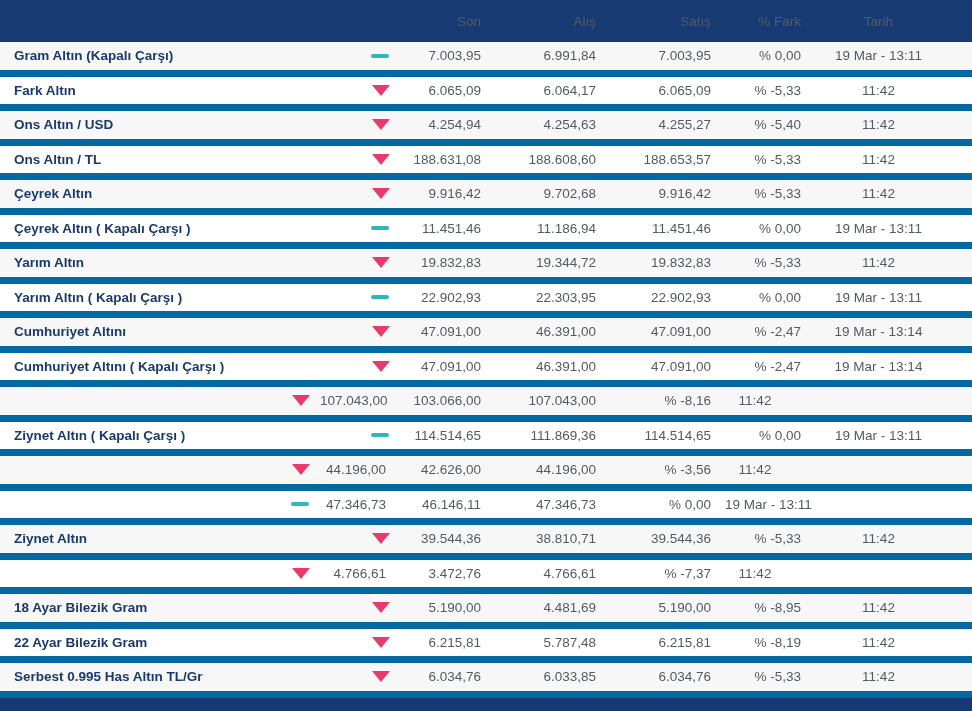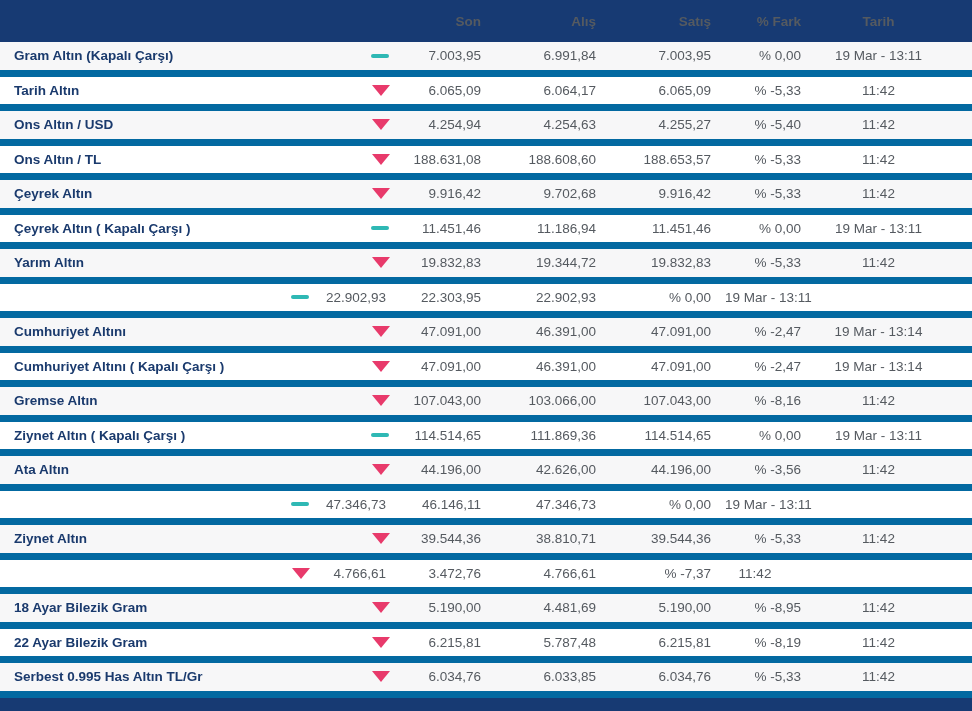--- a/index.html
+++ b/index.html
@@ -14,21 +14,21 @@
   .grid {
     display: grid;
     grid-template-columns: 320px 80px 95px 115px 115px 90px 157px;
     align-items: center;
   }
 
   .header-row {
     background: #173a73;
     height: 42px;
     color: #ffffff;
-    font-weight: bold;
+    font-weight: normal;
     font-size: 13.5px;
   }
   .header-row .cell { color: #ffffff; }
   .header-row .num, .header-row .date { text-align: center; padding-right: 0; }
 
   .row {
     height: 34.5px;
     border-bottom: 7px solid #0369a1;
     font-size: 13.5px;
     background: #ffffff;
@@ -100,21 +100,21 @@
     <div class="cell icon">
           <span class="dash-flat"></span>
         </div>
     <div class="cell num" ,="">7.003,95</div>
     <div class="cell num">6.991,84</div>
     <div class="cell num">7.003,95</div>
     <div class="cell num">% 0,00</div>
     <div class="cell date">19 Mar - 13:11</div>
   </div>
       <div class="grid row">
-    <div class="cell name">Tarih Altın</div>
+    <div class="cell name">Fark Altın</div>
     <div class="cell icon">
           <span class="tri-down"></span>
         </div>
     <div class="cell num" ,="">6.065,09</div>
     <div class="cell num">6.064,17</div>
     <div class="cell num">6.065,09</div>
     <div class="cell num">% -5,33</div>
     <div class="cell date">11:42</div>
   </div>
       <div class="grid row odd">
@@ -166,20 +166,21 @@
     <div class="cell icon">
           <span class="tri-down"></span>
         </div>
     <div class="cell num" ,="">19.832,83</div>
     <div class="cell num">19.344,72</div>
     <div class="cell num">19.832,83</div>
     <div class="cell num">% -5,33</div>
     <div class="cell date">11:42</div>
   </div>
       <div class="grid row">
+    <div class="cell name">Yarım Altın ( Kapalı Çarşı )</div>
     <div class="cell icon">
           <span class="dash-flat"></span>
         </div>
     <div class="cell num" ,="">22.902,93</div>
     <div class="cell num">22.303,95</div>
     <div class="cell num">22.902,93</div>
     <div class="cell num">% 0,00</div>
     <div class="cell date">19 Mar - 13:11</div>
   </div>
       <div class="grid row odd">
@@ -198,21 +199,20 @@
     <div class="cell icon">
           <span class="tri-down"></span>
         </div>
     <div class="cell num" ,="">47.091,00</div>
     <div class="cell num">46.391,00</div>
     <div class="cell num">47.091,00</div>
     <div class="cell num">% -2,47</div>
     <div class="cell date">19 Mar - 13:14</div>
   </div>
       <div class="grid row odd">
-    <div class="cell name">Gremse Altın</div>
     <div class="cell icon">
           <span class="tri-down"></span>
         </div>
     <div class="cell num" ,="">107.043,00</div>
     <div class="cell num">103.066,00</div>
     <div class="cell num">107.043,00</div>
     <div class="cell num">% -8,16</div>
     <div class="cell date">11:42</div>
   </div>
       <div class="grid row">
@@ -220,21 +220,20 @@
     <div class="cell icon">
           <span class="dash-flat"></span>
         </div>
     <div class="cell num" ,="">114.514,65</div>
     <div class="cell num">111.869,36</div>
     <div class="cell num">114.514,65</div>
     <div class="cell num">% 0,00</div>
     <div class="cell date">19 Mar - 13:11</div>
   </div>
       <div class="grid row odd">
-    <div class="cell name">Ata Altın</div>
     <div class="cell icon">
           <span class="tri-down"></span>
         </div>
     <div class="cell num" ,="">44.196,00</div>
     <div class="cell num">42.626,00</div>
     <div class="cell num">44.196,00</div>
     <div class="cell num">% -3,56</div>
     <div class="cell date">11:42</div>
   </div>
       <div class="grid row">

